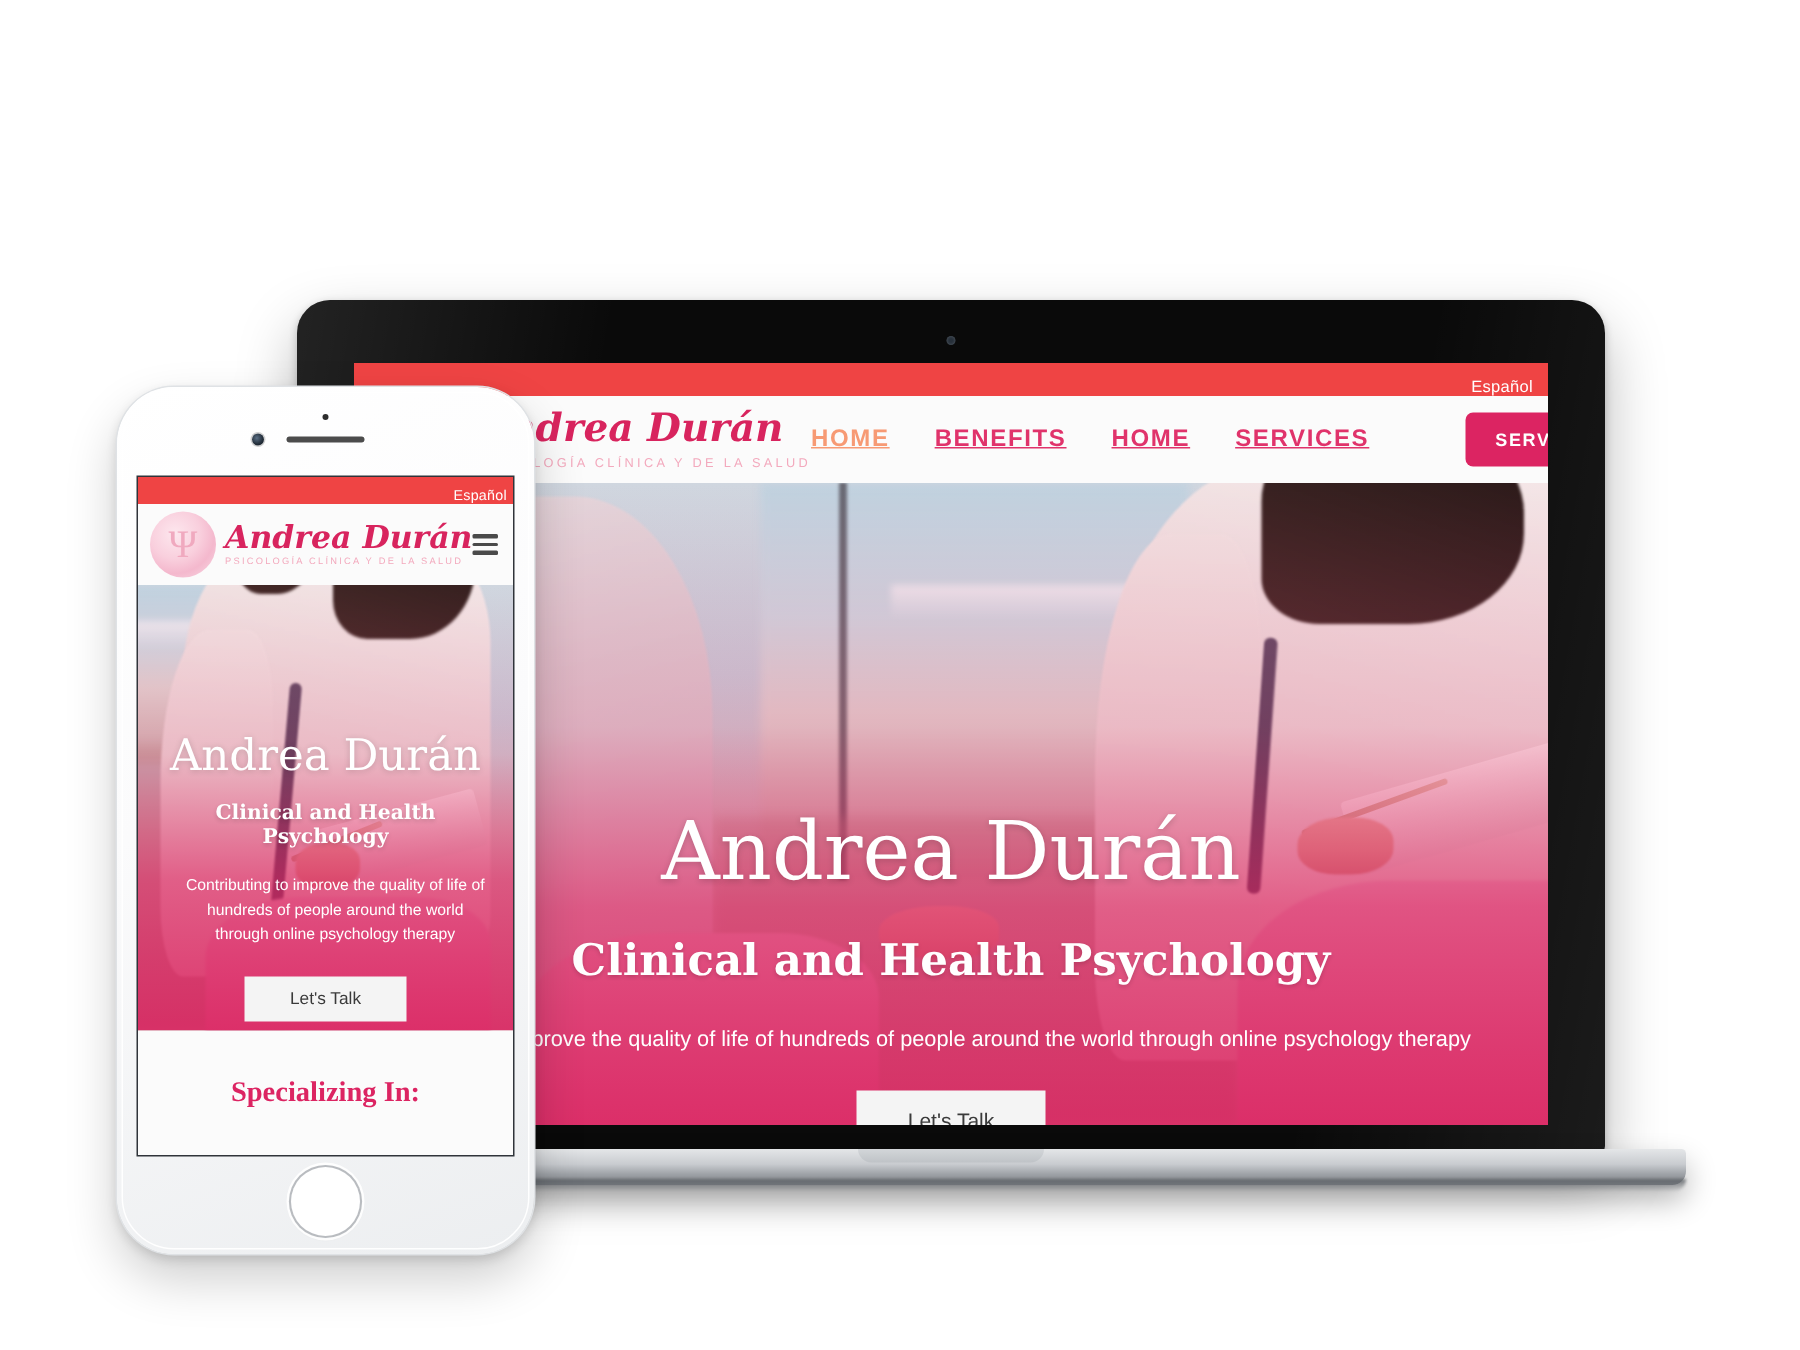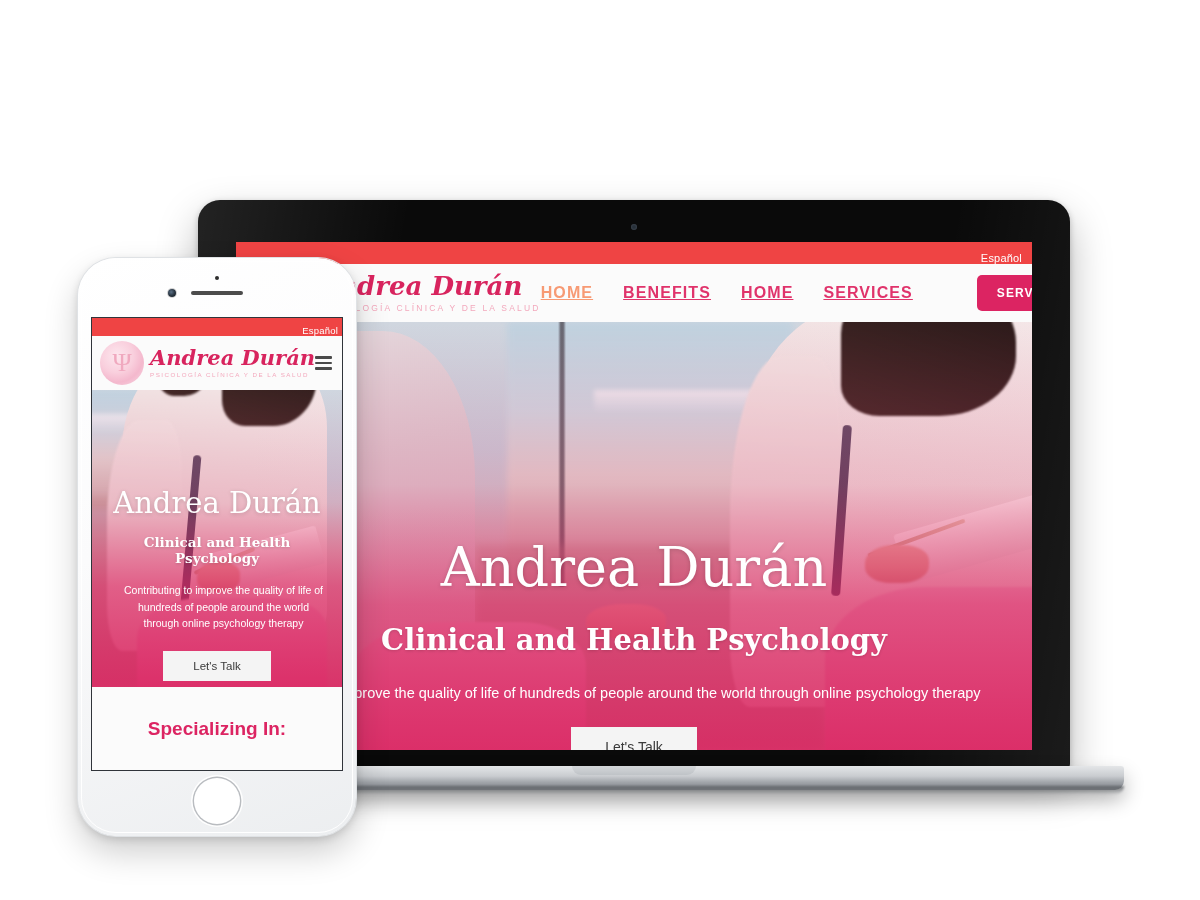--- a/index.html
+++ b/index.html
@@ -219,21 +219,21 @@
     font-family: "Liberation Sans", sans-serif;
     cursor: pointer;
   }
 
   .specializing {
     background: #fbfbfb;
     text-align:center;
     display:flex; align-items:center; justify-content:center;
   }
   .specializing-title {
-    font-family: Liberation Sans, sans-serif;
+    font-family: Liberation Serif, serif;
     font-weight: 700;
     color: #dc2462;
   }
 
   
   #laptop-screen .topbar { height: 22px; padding-right: 10px; }
   #laptop-screen .topbar-lang { font-size: 11px; }
   #laptop-screen .navbar { height: 58px; padding: 0 20px 0 22px; }
   #laptop-screen .brand-badge { width: 52px; height: 52px; }
   #laptop-screen .brand-badge-psi { font-size: 30px; }

